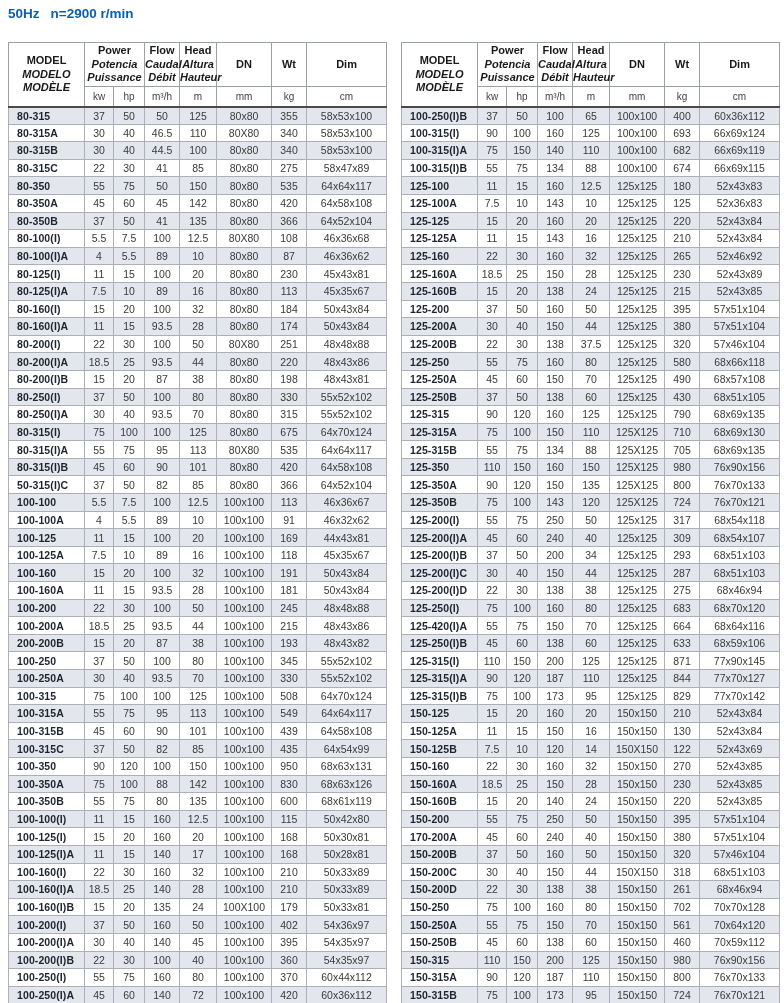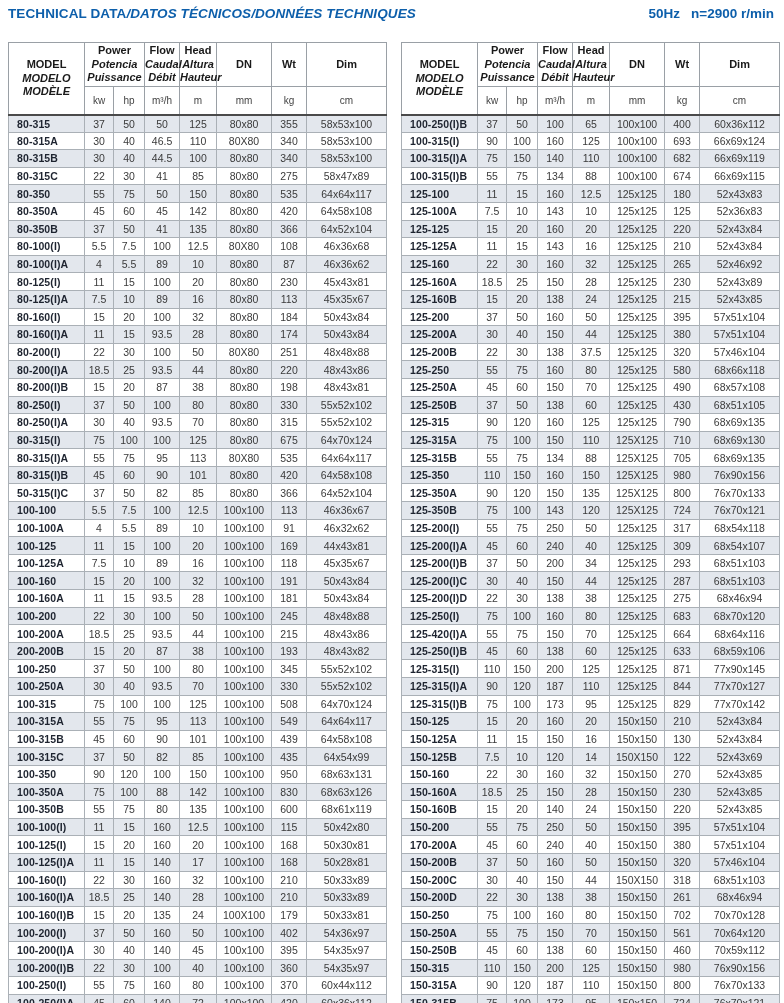--- a/index.html
+++ b/index.html
@@ -18,43 +18,40 @@
   .specs { color:#0d5fab; font-size:13.5px; font-weight:bold; display:flex; gap:11px; padding-right:2px; }
   .tables-wrap { display:flex; gap:14px; padding:6px 8px; margin-top:15px; }
   table {
     border-collapse:collapse; table-layout:fixed;
     width:378px;
     border:1.5px solid #55585c;
     font-size:10.5px; color:#3a3a3a;
   }
   thead th { border:1px solid #9aa0a6; background:#ffffff; vertical-align:middle; font-weight:bold; color:#1a1a1a; }
   thead tr.labels th { height:44px; font-size:11px; line-height:1.22; }
-  thead tr.units th { height:28px; font-size:10px; font-weight:normal; color:#444; }
+  thead tr.units th { height:20px; font-size:10px; font-weight:normal; color:#444; }
   thead { border-bottom:2px solid #4a4a4a; }
   .hl2 { font-style:italic; }
   tbody td {
     border:1px solid #aab0b6;
     height:17.6px; padding:0 2px;
     text-align:center; vertical-align:middle;
     white-space:nowrap; overflow:hidden;
   }
   tbody tr:nth-child(odd) { background:#e3e7ed; }
   tbody tr:nth-child(even) { background:#ffffff; }
   tbody td.model {
     text-align:left; padding-left:8px;
     font-weight:bold; color:#1e2430; font-size:10.5px; letter-spacing:0.1px;
   }
 </style>
 </head>
 <body>
 
 <div class="top-bar">
-  <div class="page-title">
-    <span>TECHNICAL DATA</span><span class="rest">/DATOS TÉCNICOS/DONNÉES TECHNIQUES</span>
-  </div>
   <div class="specs">
     <span>50Hz</span>
     <span>n=2900 r/min</span>
   </div>
 </div>
 
 <div class="tables-wrap">
 
   <table>
     <colgroup>

